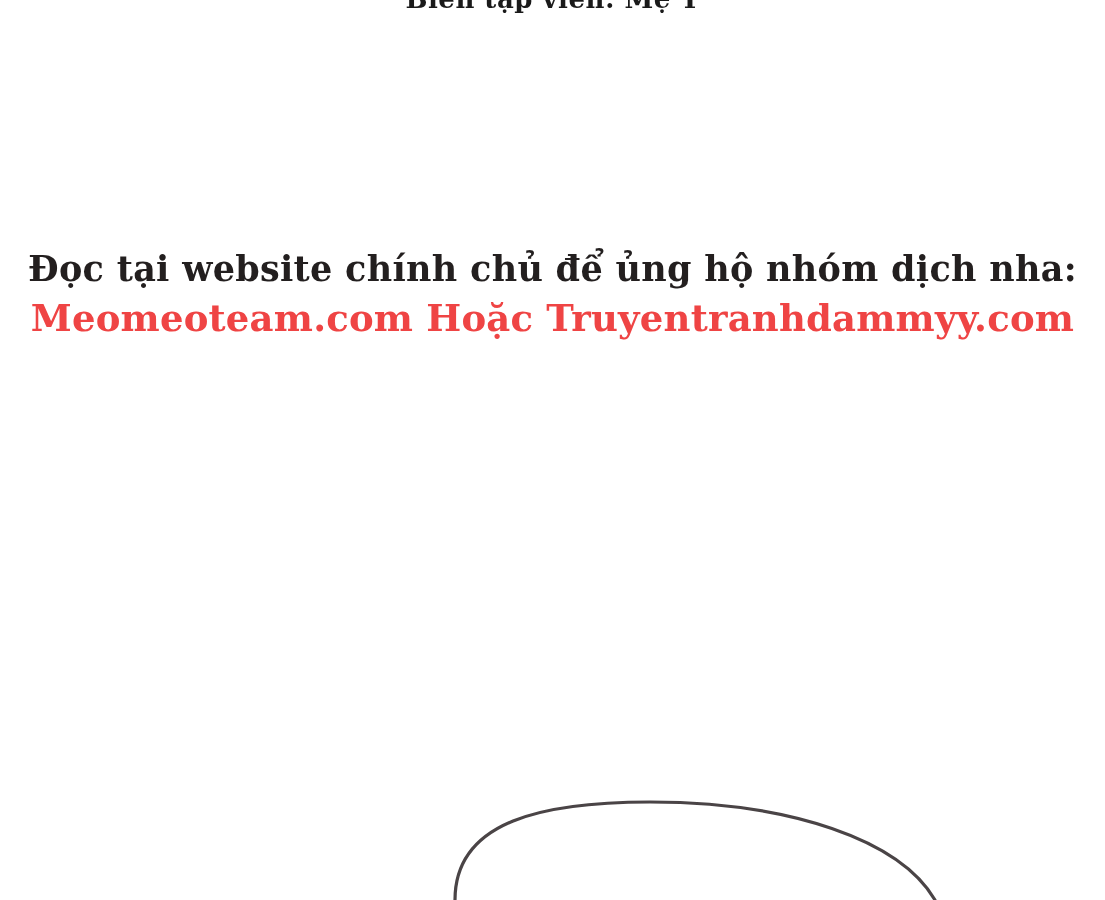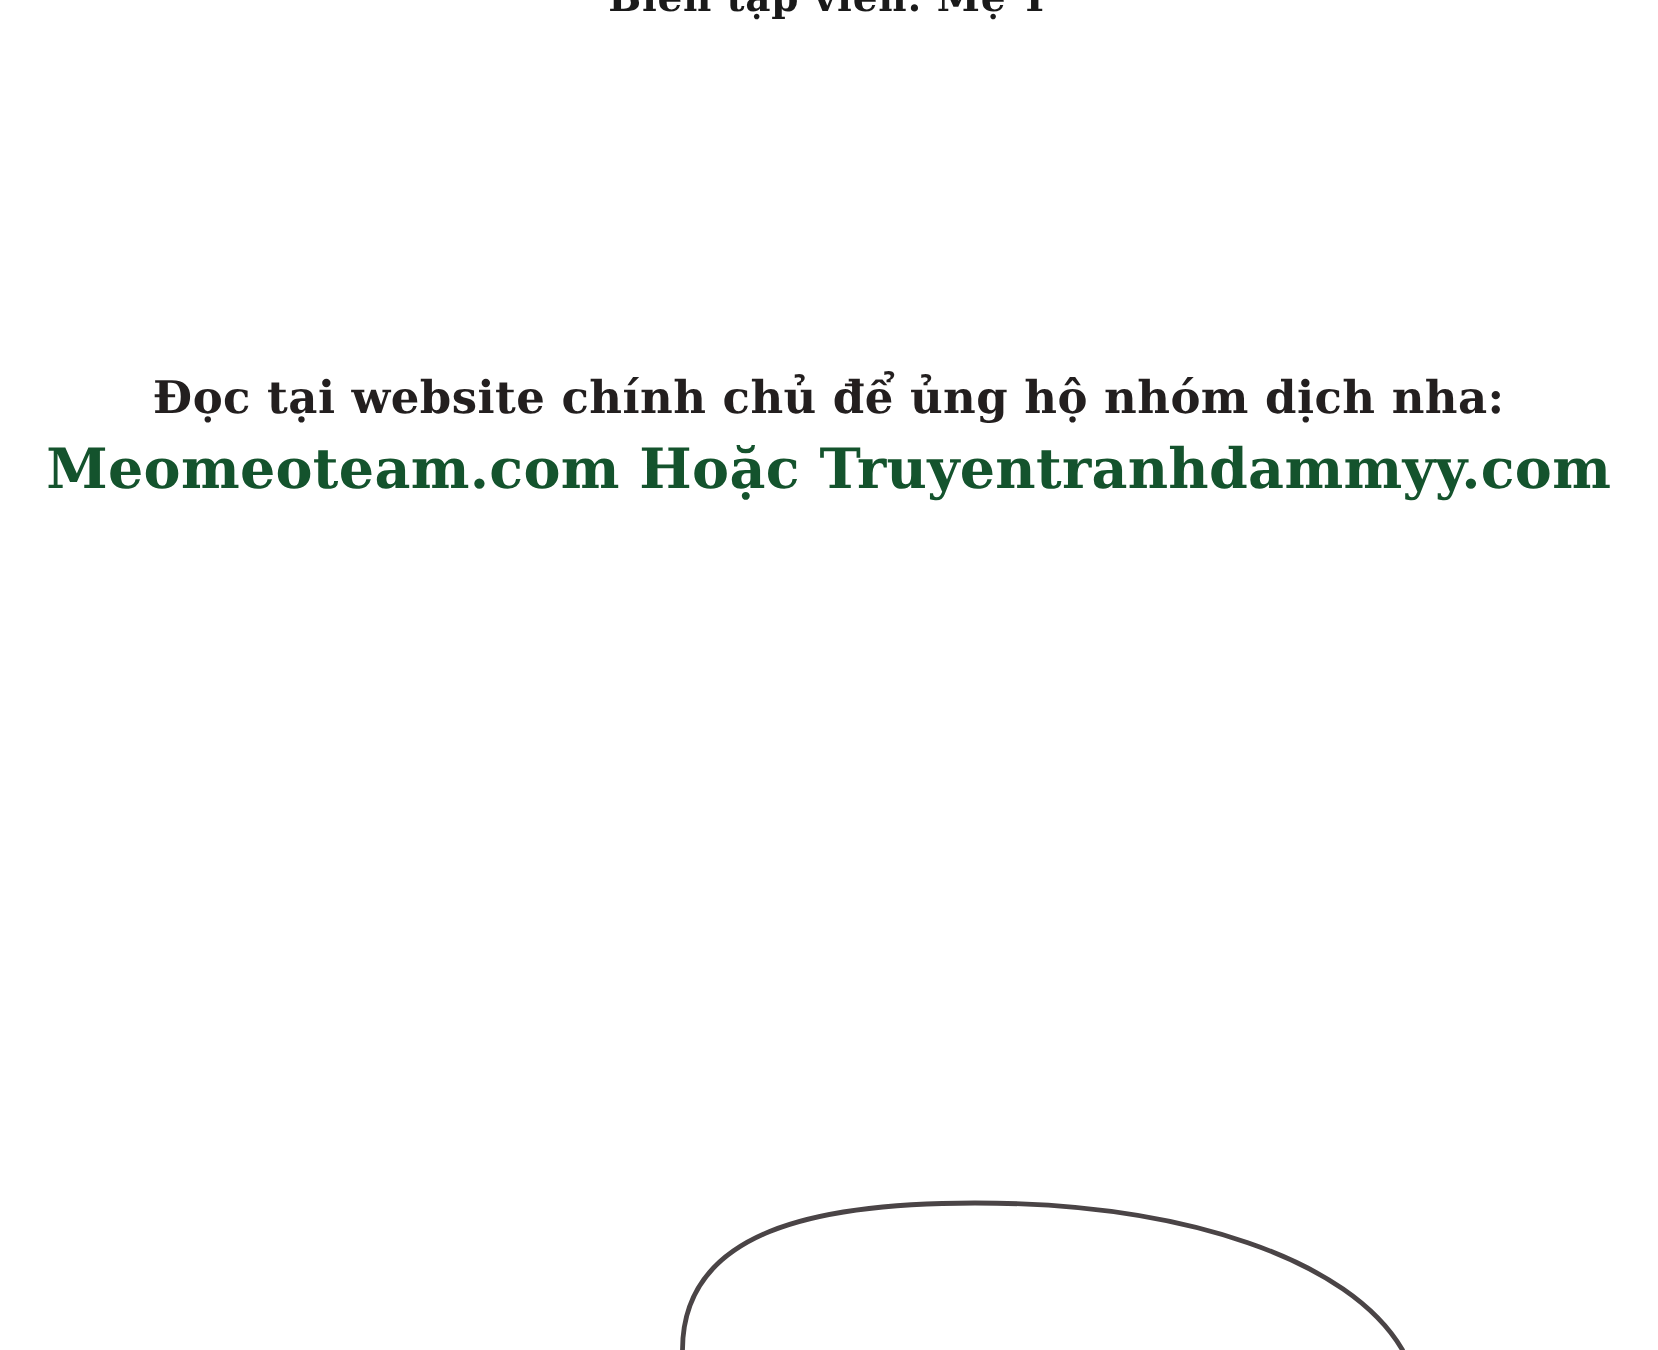--- a/index.html
+++ b/index.html
@@ -38,32 +38,32 @@
   
   .promo {
     position: absolute;
     top: 248px;
     left: 0;
     width: 1105px;
     text-align: center;
   }
   .promo-line1 {
     font-family: "DejaVu Serif", serif;
-    font-size: 30px;
+    font-size: 35px;
     font-weight: 600;
     color: #231f1f;
     line-height: 1.18;
     letter-spacing: 0.3px;
     white-space: nowrap;
   }
   .promo-line2 {
     font-family: "DejaVu Serif", serif;
     font-size: 37px;
     font-weight: 700;
-    color: #14532d;
+    color: #ef4444;
     line-height: 1.18;
     letter-spacing: 0.2px;
     margin-top: 8px;
     white-space: nowrap;
   }
   
   .arc-wrap {
     position: absolute;
     left: 0;
     top: 780px;

